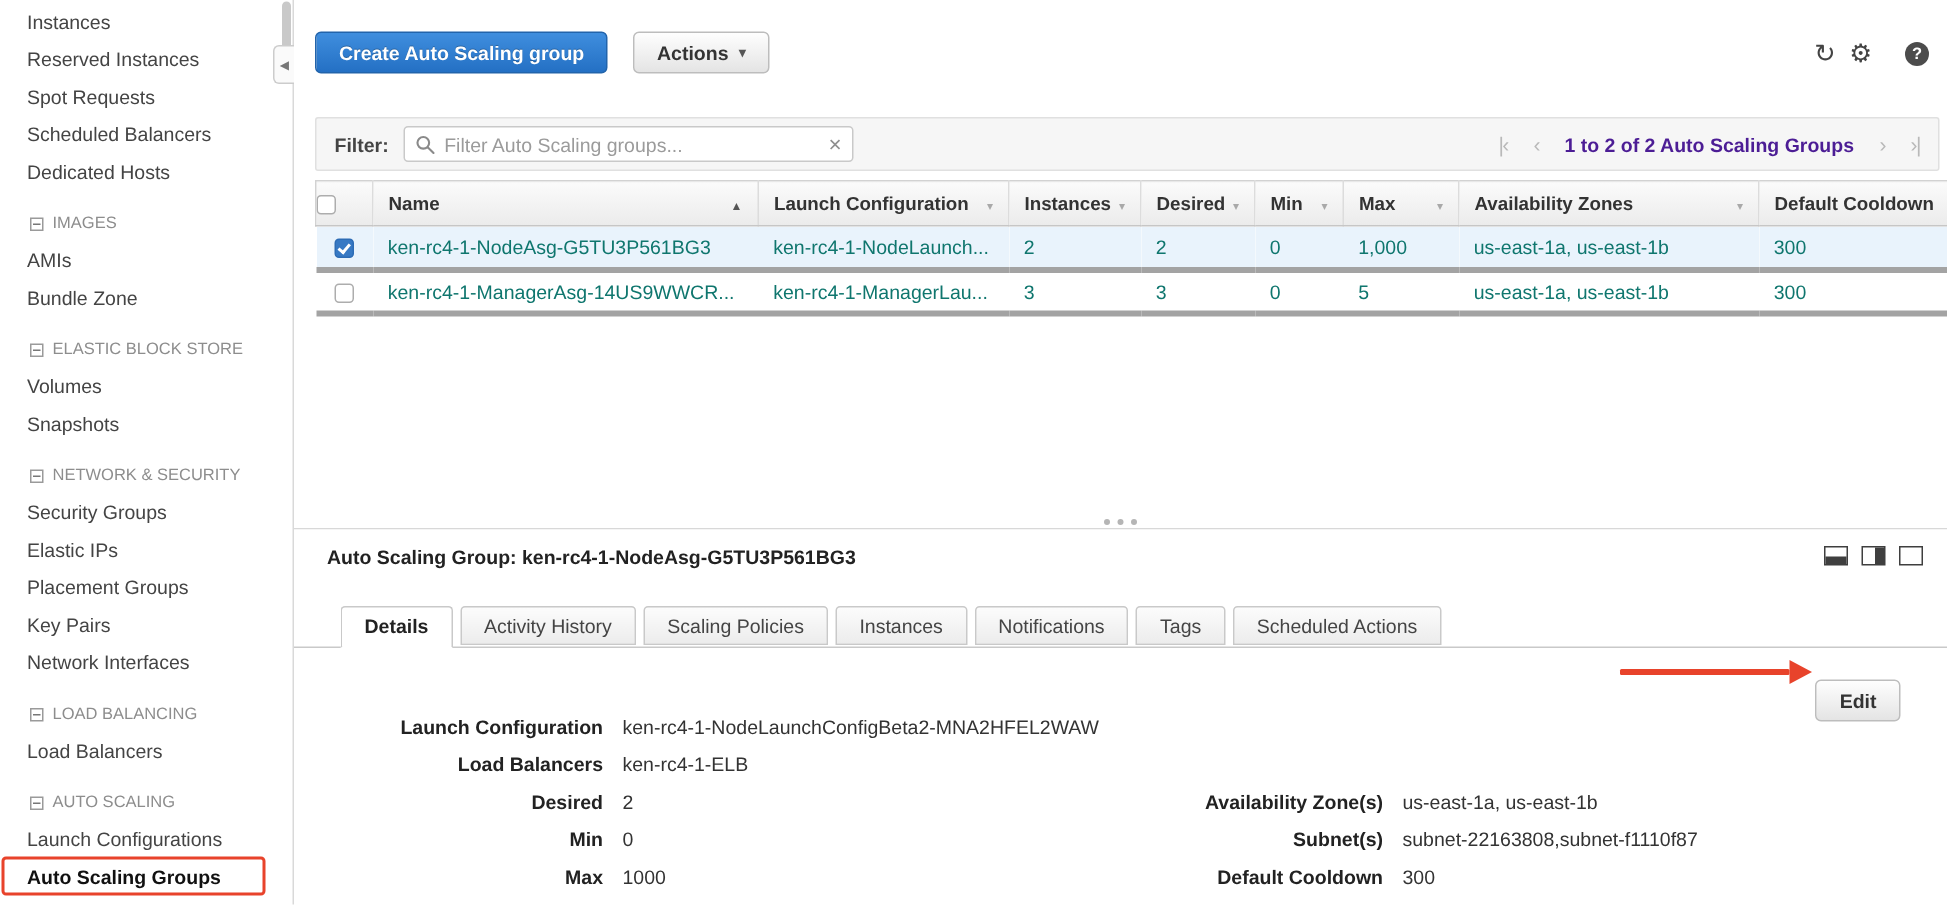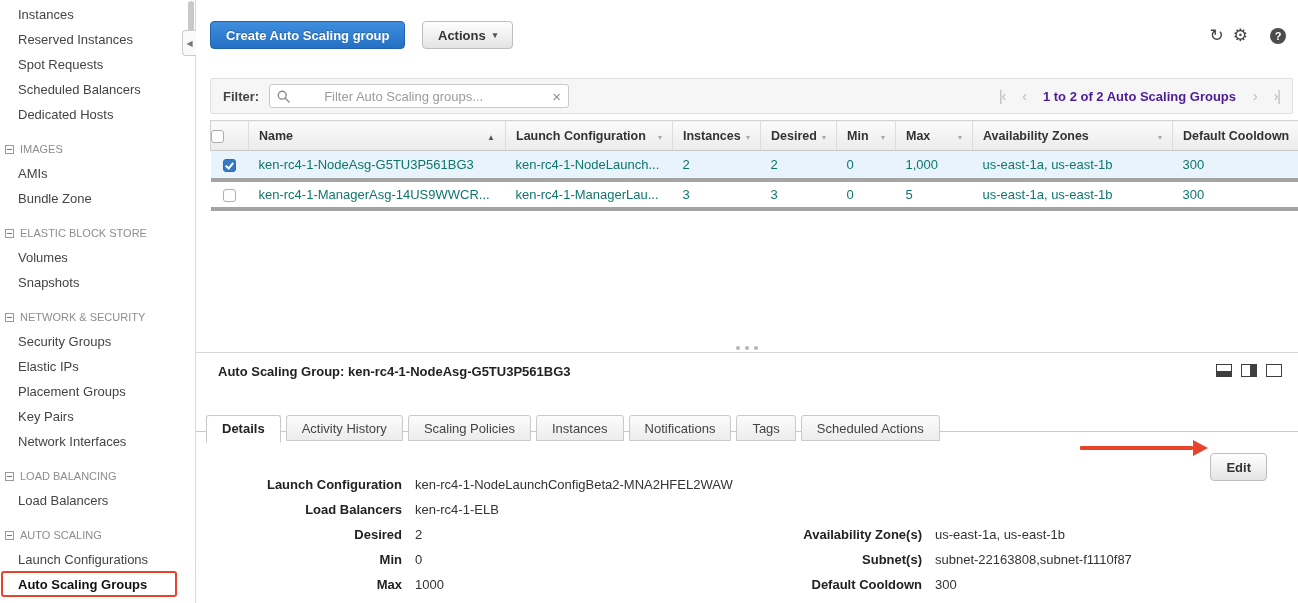--- a/index.html
+++ b/index.html
@@ -4,21 +4,21 @@
 <style>
   * { margin:0; padding:0; box-sizing:border-box; }
   html,body { width:1298px; height:603px; overflow:hidden; background:#fff;
     font-family:"Liberation Sans","DejaVu Sans",sans-serif; font-size:13px; color:#333; }
 
   
   .sidebar { position:absolute; left:0; top:0; width:196px; height:603px; background:#fff; border-right:1px solid #d9d9d9; }
   .nav { padding-top:2px; }
   .nav-item { height:25px; line-height:25px; padding-left:18px; color:#444; cursor:pointer; white-space:nowrap; }
   .nav-item.selected { font-weight:bold; color:#111; }
-  .nav-section { margin-top:10px; height:24px; display:flex; align-items:center; gap:6px; padding-left:5px; color:#8d8d8d; font-size:11px; white-space:nowrap; cursor:pointer; }
+  .nav-section { margin-top:10px; height:24px; display:flex; align-items:center; gap:6px; padding-left:20px; color:#8d8d8d; font-size:11px; white-space:nowrap; cursor:pointer; }
   .toggle-icon { width:9px; height:9px; border:1px solid #9a9a9a; background:#fff; position:relative; flex:none; }
   .toggle-icon .minus { position:absolute; left:1px; right:1px; top:3px; height:1px; background:#777; }
   .sb-thumb { position:absolute; right:1px; top:1px; width:6px; height:38px; background:#c9c9c9; border-radius:3px; }
   .collapse-tab { position:absolute; right:-1px; top:30px; width:14px; height:26px; background:#fafafa; border:1px solid #ccc; border-right:none; border-radius:4px 0 0 4px; display:flex; align-items:center; justify-content:center; font-size:8px; color:#777; cursor:pointer; }
   .annotation-box { position:absolute; left:1px; top:571px; width:176px; height:26px; border:2px solid #e8432b; border-radius:3px; pointer-events:none; }
 
   
   .content { position:absolute; left:196px; top:0; right:0; bottom:0; overflow:hidden; background:#fff; }
 
   .btn { display:inline-flex; align-items:center; height:28px; padding:0 15px; border-radius:4px; font-size:13px; font-weight:bold; cursor:pointer; white-space:nowrap; }
@@ -28,21 +28,21 @@
   .caret { font-size:9px; color:#555; }
 
   .toolbar-icons { position:absolute; right:12px; top:27px; display:flex; align-items:center; gap:9px; }
   .tool-icon { font-size:17px; color:#444; cursor:pointer; line-height:1; }
   .help-icon { width:16px; height:16px; border-radius:50%; background:#4c4c4c; color:#fff; font-size:11px; font-weight:bold; display:flex; align-items:center; justify-content:center; margin-left:13px; cursor:pointer; }
 
   
   .filterbar { position:absolute; left:14px; right:5px; top:78px; height:36px; background:#f6f6f6; border:1px solid #e0e0e0; border-radius:2px; display:flex; align-items:center; }
   .filter-label { font-weight:bold; color:#444; margin:0 10px 0 12px; }
   .searchbox { width:300px; height:24px; background:#fff; border:1px solid #c9c9c9; border-radius:3px; display:flex; align-items:center; padding:0 7px; gap:6px; }
-  .searchbox input { flex:1; border:none; outline:none; font-size:13px; color:#333; background:transparent; font-family:inherit;margin-left:28px; }
+  .searchbox input { flex:1; border:none; outline:none; font-size:13px; color:#333; background:transparent; font-family:inherit; }
   .searchbox input::placeholder { color:#9b9b9b; }
   .clear-x { color:#8f8f8f; font-size:15px; cursor:pointer; line-height:1; }
   .pagination { margin-left:auto; display:flex; align-items:center; gap:17px; padding-right:12px; }
   .pg-nav { color:#b9b9b9; font-size:14px; letter-spacing:-1px; cursor:default; }
   .pg-text { font-weight:bold; color:#4c1d95; }
 
   
   .asg-table { position:absolute; left:14px; top:120px; border-collapse:collapse; table-layout:fixed; width:1122px; }
   .asg-table th { height:30px; background:linear-gradient(#fbfbfb,#ebebeb); border-top:1px solid #d2d2d2; border-bottom:1px solid #c6c6c6; border-right:1px solid #dcdcdc; font-size:12.5px; font-weight:bold; color:#333; text-align:left; padding:0 10px; white-space:nowrap; overflow:hidden; cursor:pointer; }
   .asg-table th:first-child { border-left:1px solid #d2d2d2; }
@@ -61,21 +61,21 @@
   .drag-dots { position:absolute; left:50%; top:-8px; transform:translateX(-50%); display:flex; gap:5px; padding:2px 6px; cursor:row-resize; }
   .drag-dots i { width:4px; height:4px; border-radius:50%; background:#b5b5b5; }
 
   .details { position:absolute; left:0; right:0; top:353px; bottom:0; background:#fff; }
   .details-title { position:absolute; left:22px; top:11px; font-weight:bold; font-size:13px; color:#222; white-space:nowrap; }
   .pane-icons { position:absolute; right:16px; top:11px; display:flex; gap:9px; }
   .pane-icon { width:16px; height:13px; border:1px solid #3f3f3f; position:relative; background:#fff; cursor:pointer; }
   .pane-icon .fb { position:absolute; left:0; right:0; bottom:0; height:5px; background:#3f3f3f; }
   .pane-icon .fr { position:absolute; top:0; bottom:0; right:0; width:6px; background:#3f3f3f; }
 
-  .tabbar { position:absolute; left:10px; top:51px; display:flex; gap:5px; z-index:2;margin-top:11px; }
+  .tabbar { position:absolute; left:31px; top:51px; display:flex; gap:5px; z-index:2; }
   .tab { height:26px; line-height:25px; padding:0 15px; background:linear-gradient(#fcfcfc,#ececec); border:1px solid #c9c9c9; border-radius:3px 3px 0 0; color:#444; cursor:pointer; white-space:nowrap; }
   .tab.active { height:28px; line-height:26px; background:#fff; font-weight:bold; color:#222; border-bottom:1px solid #fff; }
   .tabline { position:absolute; left:0; right:0; top:78px; height:1px; background:#c9c9c9; z-index:1; }
 
   .edit-btn { position:absolute; right:31px; top:100px; z-index:3; }
 
   .annotation-arrow { position:absolute; left:884px; top:87px; width:128px; height:16px; pointer-events:none; z-index:4; }
   .arrow-line { position:absolute; left:0; top:6px; width:113px; height:4px; background:#e8432b; border-radius:1px; }
   .arrow-head { position:absolute; right:0; top:0; width:0; height:0; border-left:15px solid #e8432b; border-top:8px solid transparent; border-bottom:8px solid transparent; }
 

